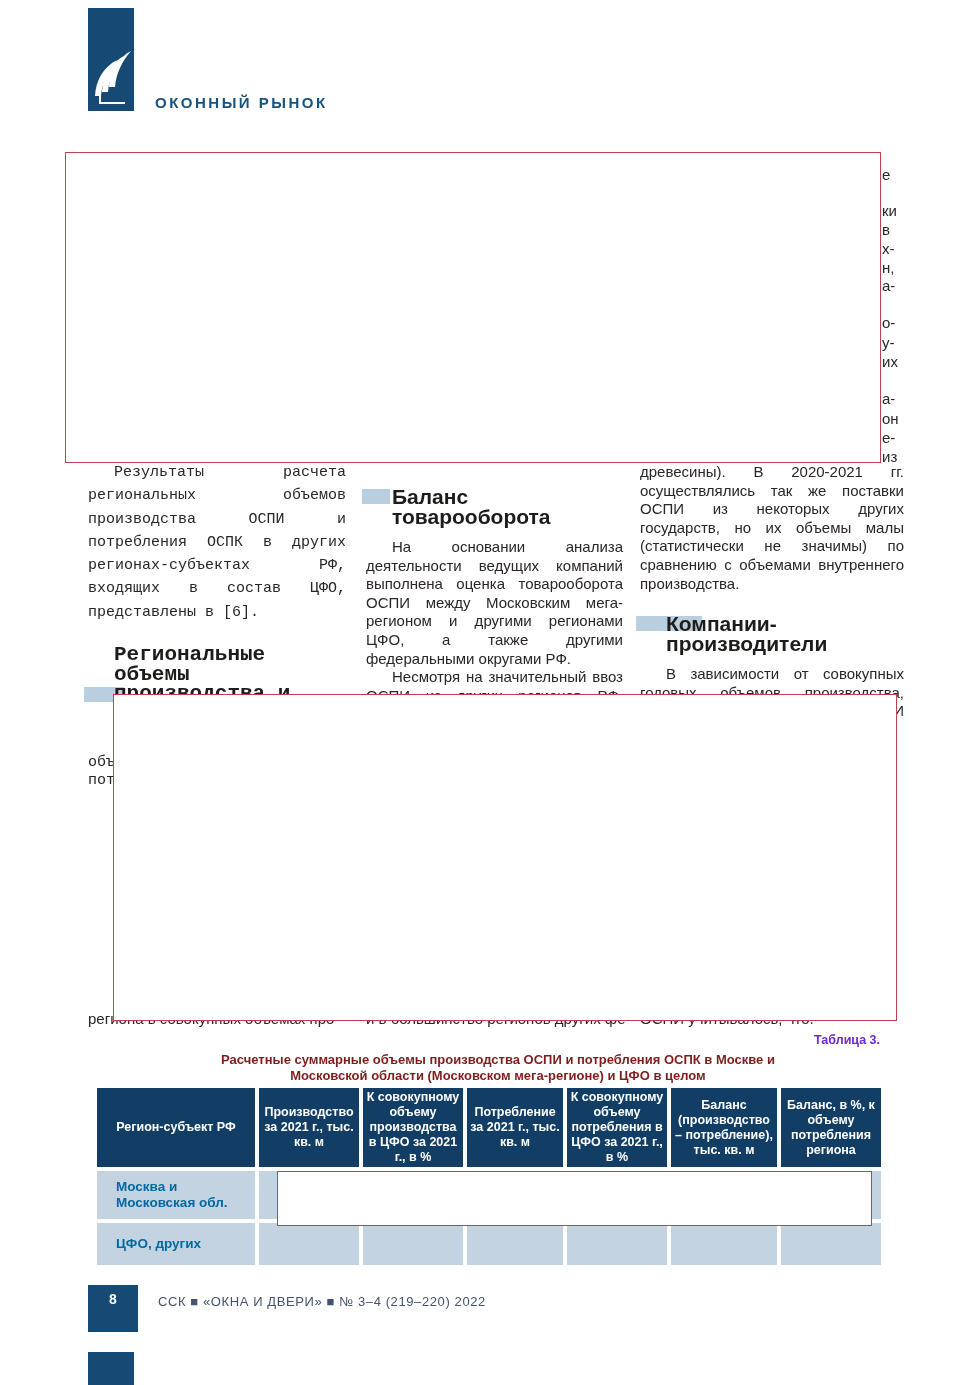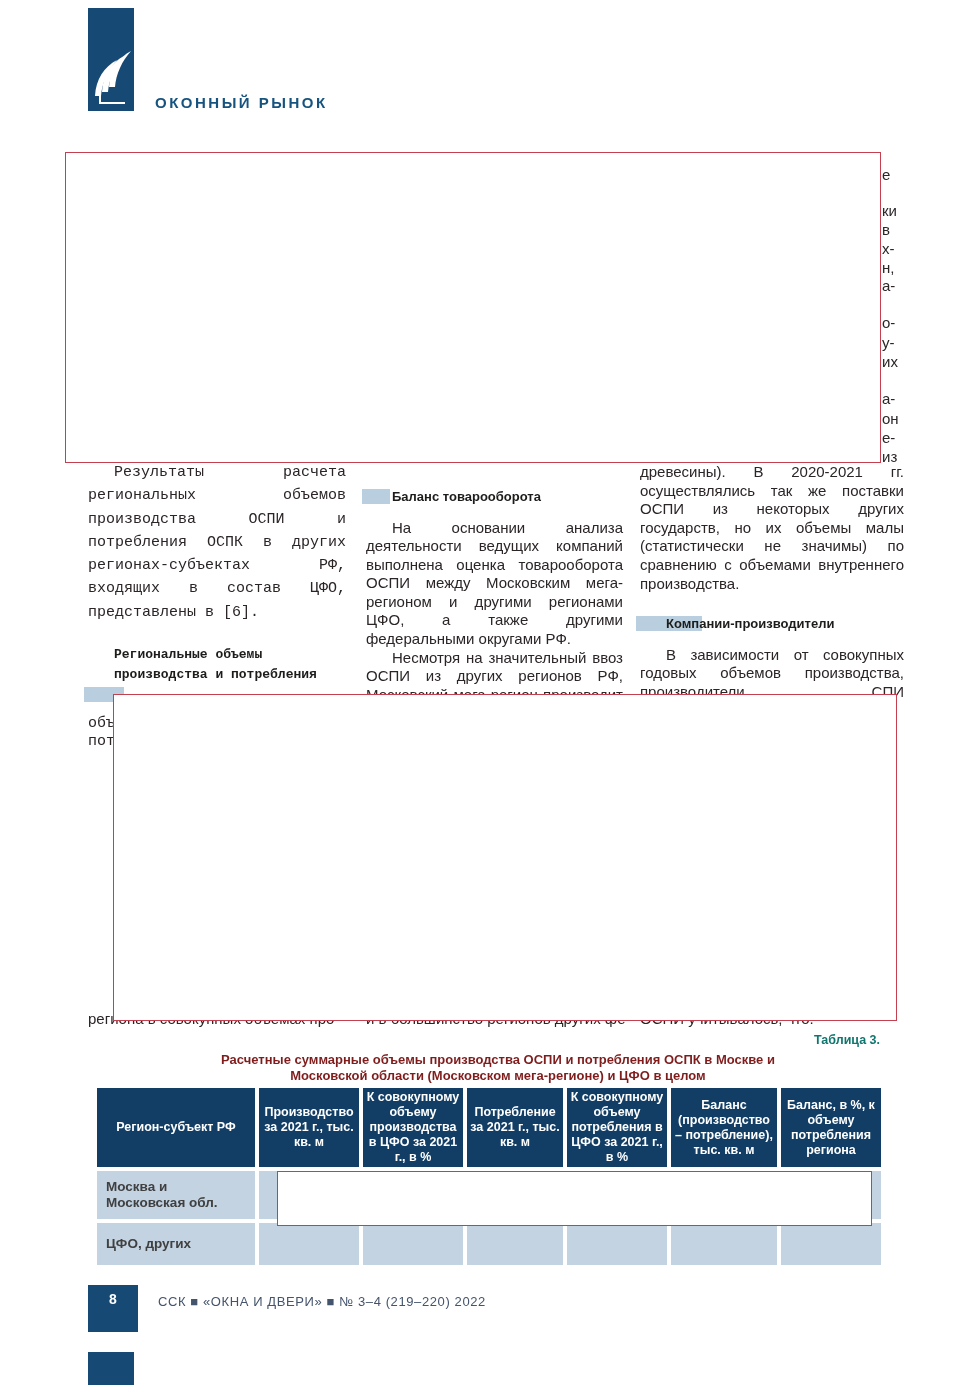--- a/index.html
+++ b/index.html
@@ -12,21 +12,21 @@
                  letter-spacing:2.5px;color:#17537f;}
 
   
   .col{position:absolute;text-align:justify;font-size:15px;}
   .col1{left:88px;top:461px;width:258px;font-family:Liberation Mono, monospace;}
   .col2{left:366px;top:487px;width:257px;}
   .col3{left:640px;top:463px;width:264px;}
   .body{margin:0;line-height:18.6px;}
   .lh23{line-height:23.3px;}
   .ind{text-indent:26px;}
-  .heading{position:relative;margin:21px 0 12px 0;padding-left:26px;font-size:13px;
+  .heading{position:relative;margin:21px 0 12px 0;padding-left:26px;font-size:21px;
            line-height:19.5px;font-weight:bold;color:#1d1c1b;text-align:left;z-index:1;}
   .hbar{position:absolute;left:-4px;top:2px;width:40px;height:15px;background:#b9cfdf;z-index:-1;}
   .hbar.line3{top:42px;}
   .hbar.narrow{width:28px;}
   .hbar.wide{width:66px;}
 
   
   .frags{position:absolute;left:88px;top:690px;width:30px;font-size:15px;line-height:18.65px;z-index:1;}
   .frag-line{height:18.65px;white-space:nowrap;margin-left:36px;}
   .frag-line.b{font-weight:bold;}
@@ -40,31 +40,31 @@
   .cut1{left:88px;}  .cut2{left:366px;}  .cut3{left:640px;}
 
   
   .redact{position:absolute;background:#ffffff;border:1.6px solid #c4404e;z-index:6;box-sizing:border-box;}
   .r-top{left:65px;top:152px;width:816px;height:311px;}
   .r-mid{left:113px;top:694px;width:784px;height:327px;}
   .r-table{left:277px;top:1171px;width:595px;height:55px;z-index:8;}
 
   
   .tbl-label{position:absolute;left:760px;top:1033px;width:120px;text-align:right;
-             font-size:12.5px;font-weight:bold;color:#0f766e;}
+             font-size:12.5px;font-weight:bold;color:#6d28d9;}
   .tbl-title{position:absolute;left:93px;top:1052px;width:810px;text-align:center;
              font-size:13px;font-weight:bold;color:#7f1d1d;line-height:16px;}
   table.data-table{position:absolute;left:93px;top:1084px;border-collapse:separate;
                    border-spacing:4px;table-layout:fixed;z-index:2;}
   table.data-table th{background:#123e66;color:#ffffff;font-size:12.5px;font-weight:bold;
                       line-height:15px;text-align:center;vertical-align:middle;
                       height:72px;padding:2px 3px;}
   table.data-table td{background:#c3d3e2;height:40px;vertical-align:middle;}
-  table.data-table td.region{font-weight:bold;color:#404040;font-size:13.5px;
-                             text-align:left;padding:4px 9px;line-height:16px;}
+  table.data-table td.region{font-weight:bold;color:#0369a1;font-size:13.5px;
+                             text-align:left;padding:4px 19px;line-height:16px;}
   table.data-table tr:nth-child(2) td{height:34px;}
 
   
   .page-num-box{position:absolute;left:88px;top:1285px;width:50px;height:47px;background:#164a74;
                 color:#ffffff;font-weight:bold;font-size:14px;text-align:center;padding-top:6px;
                 box-sizing:border-box;}
   .issue-line{position:absolute;left:158px;top:1294px;font-size:13px;letter-spacing:0.6px;
               color:#44546c;}
   .bottom-bar{position:absolute;left:88px;top:1352px;width:46px;height:33px;background:#164a74;}
 </style>

